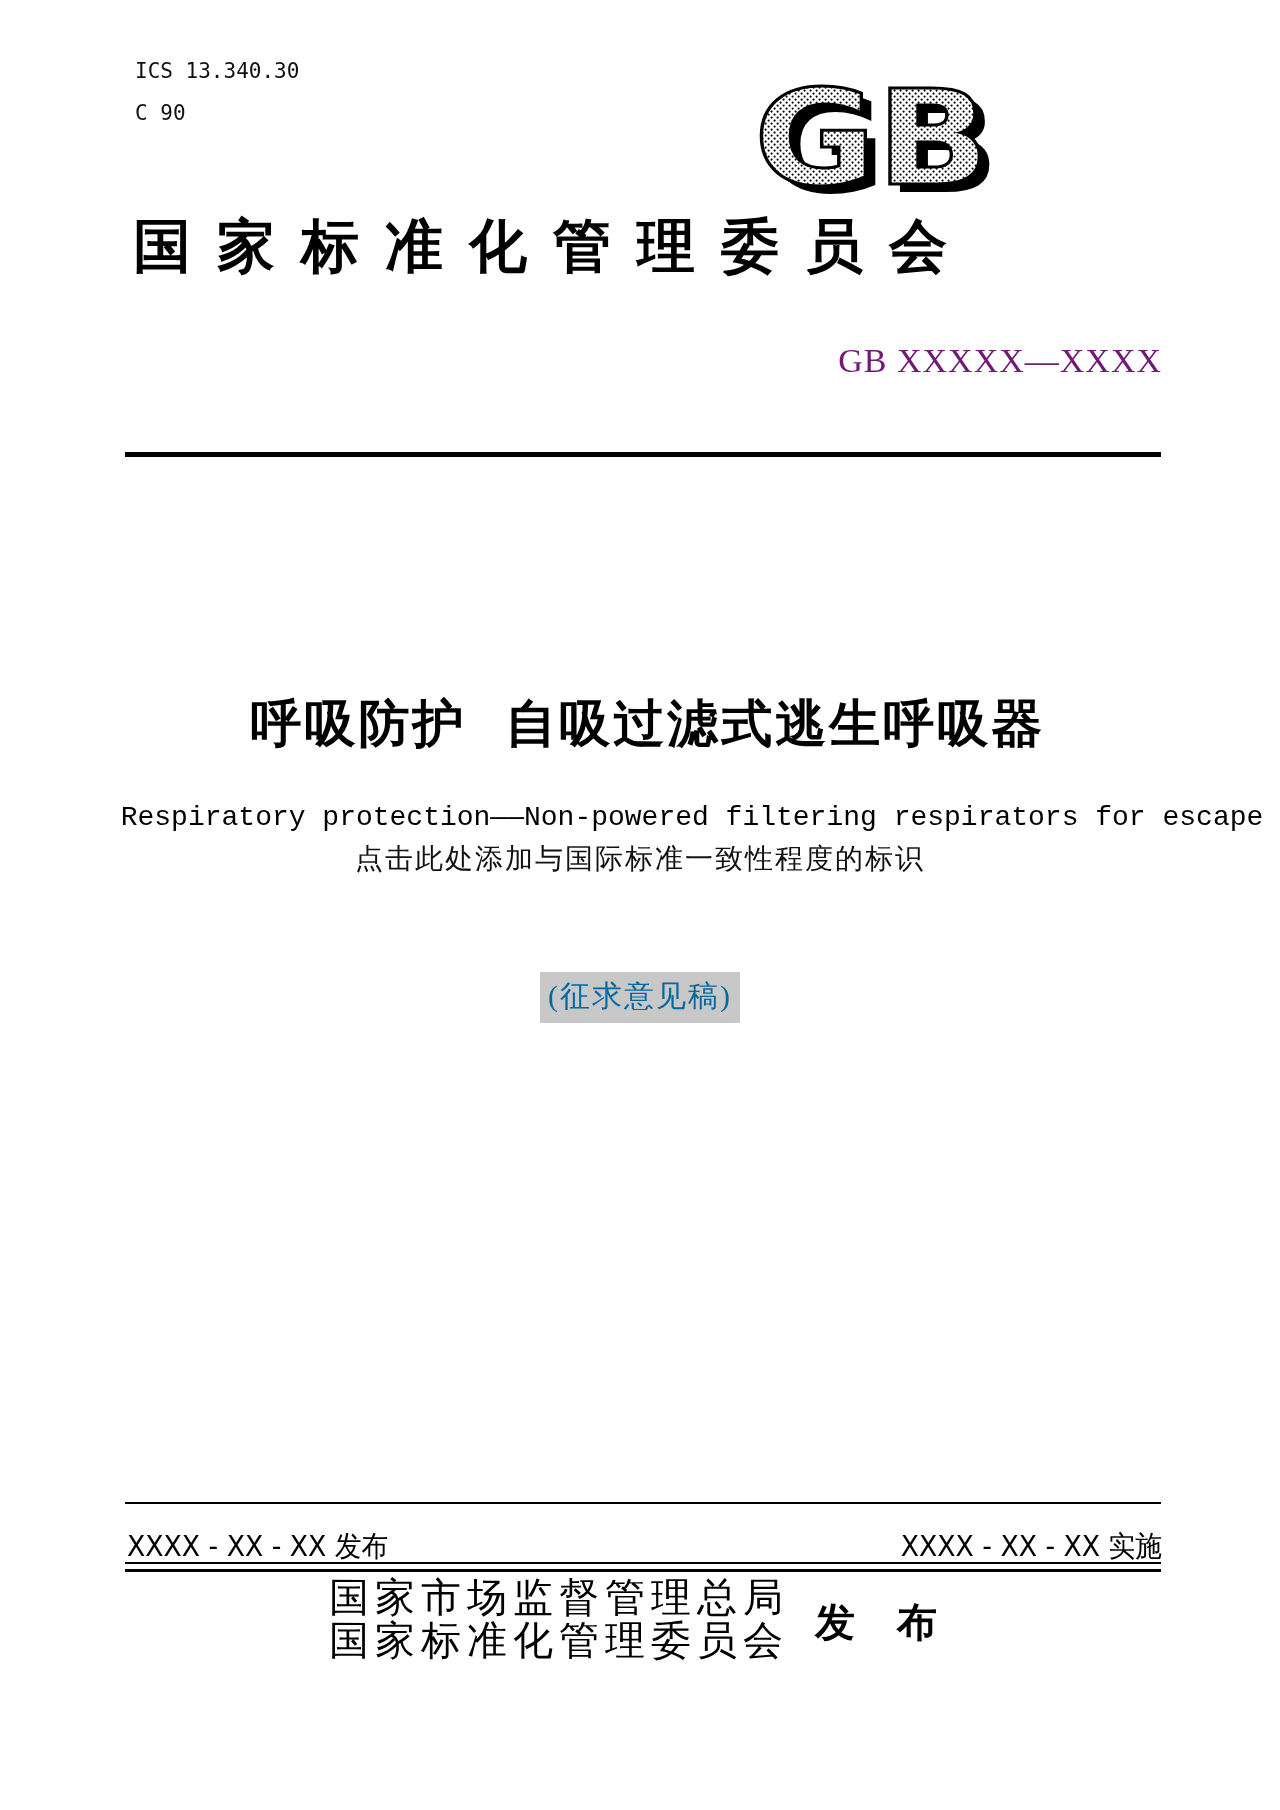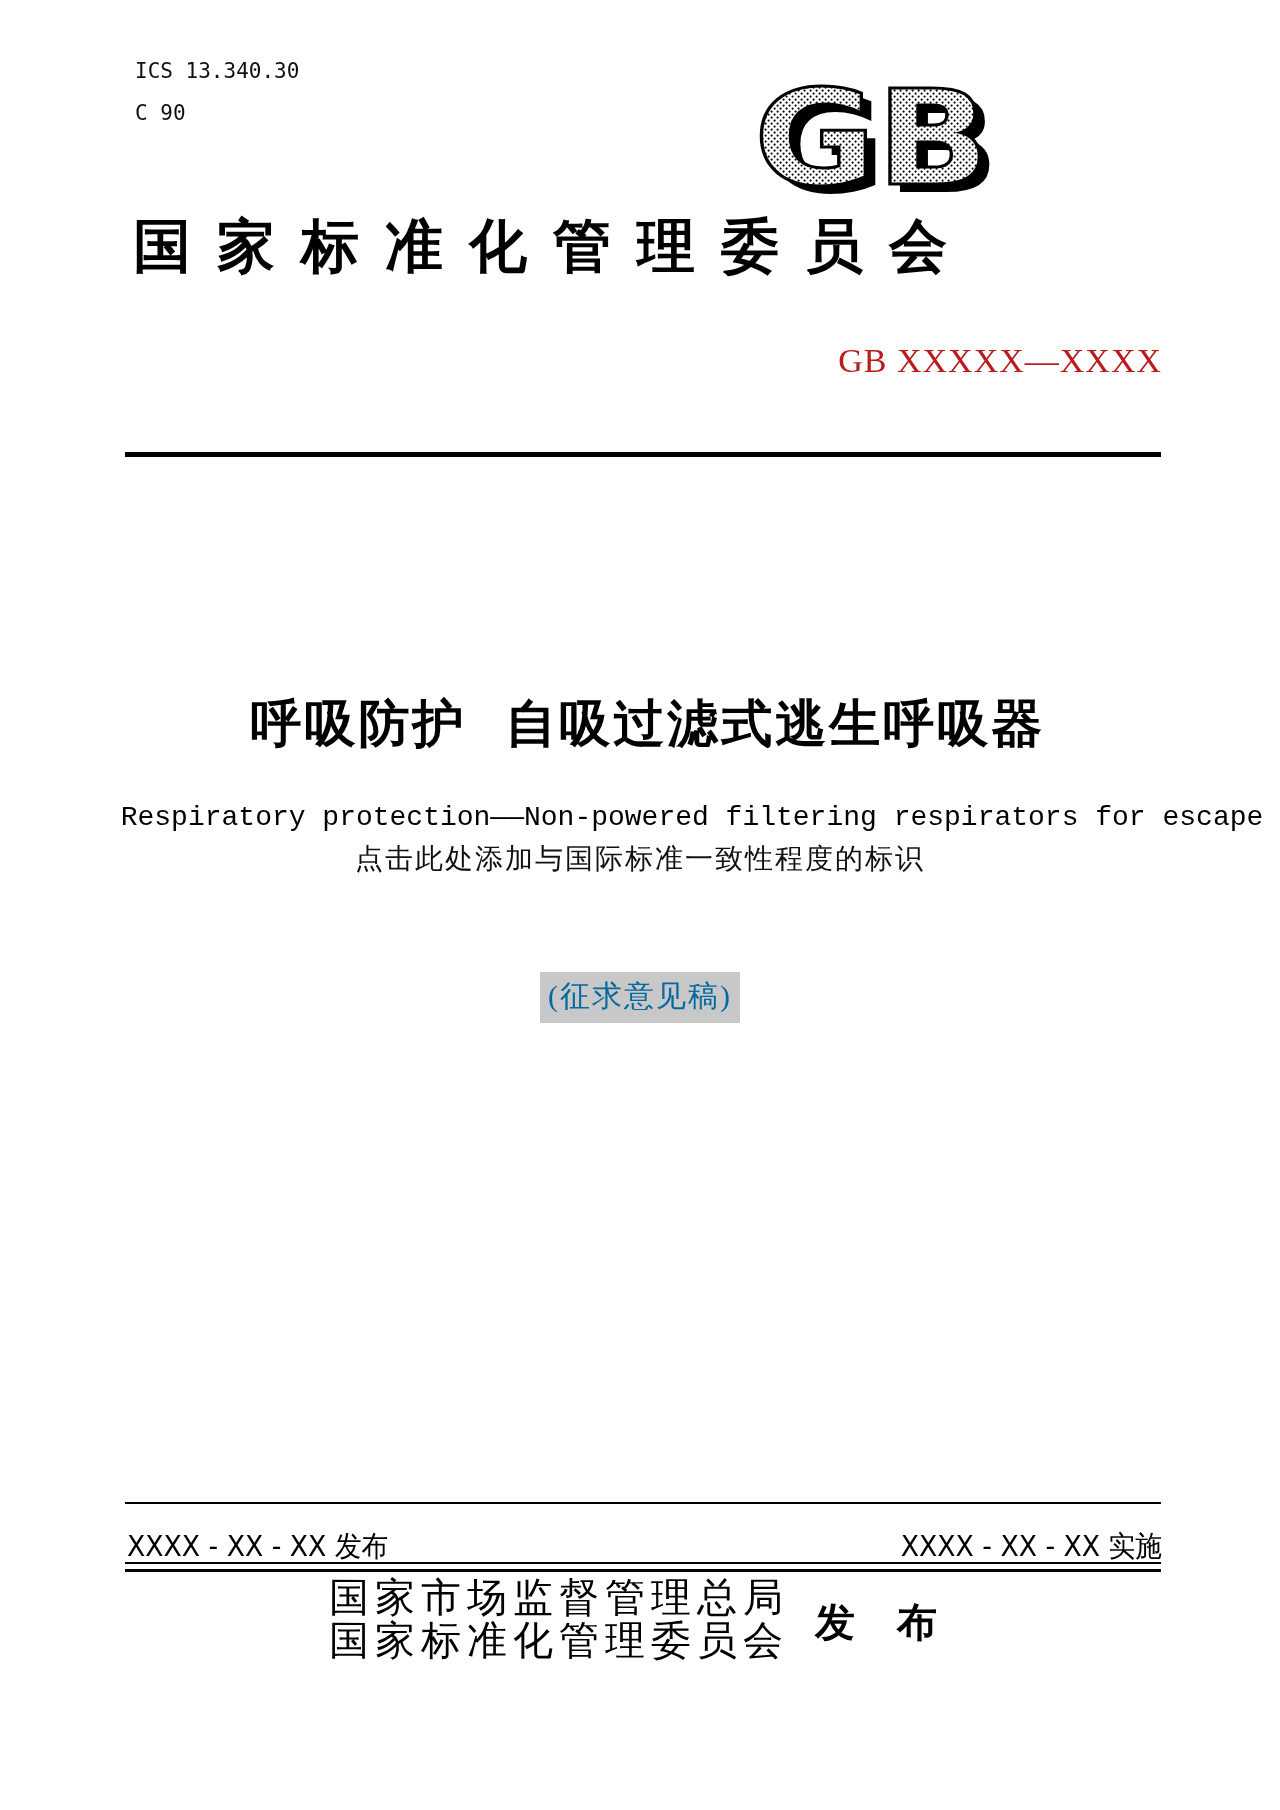--- a/index.html
+++ b/index.html
@@ -21,21 +21,21 @@
   .gb-logo{position:absolute;left:752px;top:80px;width:250px;height:122px;}
   .national-title{
     position:absolute;left:133px;top:208px;width:1030px;
     font-family:"Liberation Serif", serif;
     font-size:58px;font-weight:600;
     letter-spacing:26px;white-space:nowrap;color:#000;
   }
   .std-number{
     position:absolute;top:342px;right:118px;
     font-family:"Liberation Serif", serif;
-    font-size:34px;color:#b91c1c;letter-spacing:1px;margin-left:36px;
+    font-size:34px;color:#701a75;letter-spacing:1px;margin-left:36px;
   }
   .top-rule{
     position:absolute;left:125px;top:452px;width:1036px;height:5px;background:#000;
   }
   .main-title{
     position:absolute;left:0;top:690px;width:1280px;
     text-align:center;
     font-family:"DejaVu Sans", sans-serif;
     font-size:51px;font-weight:bold;letter-spacing:3px;color:#000;
     word-spacing:18px;

